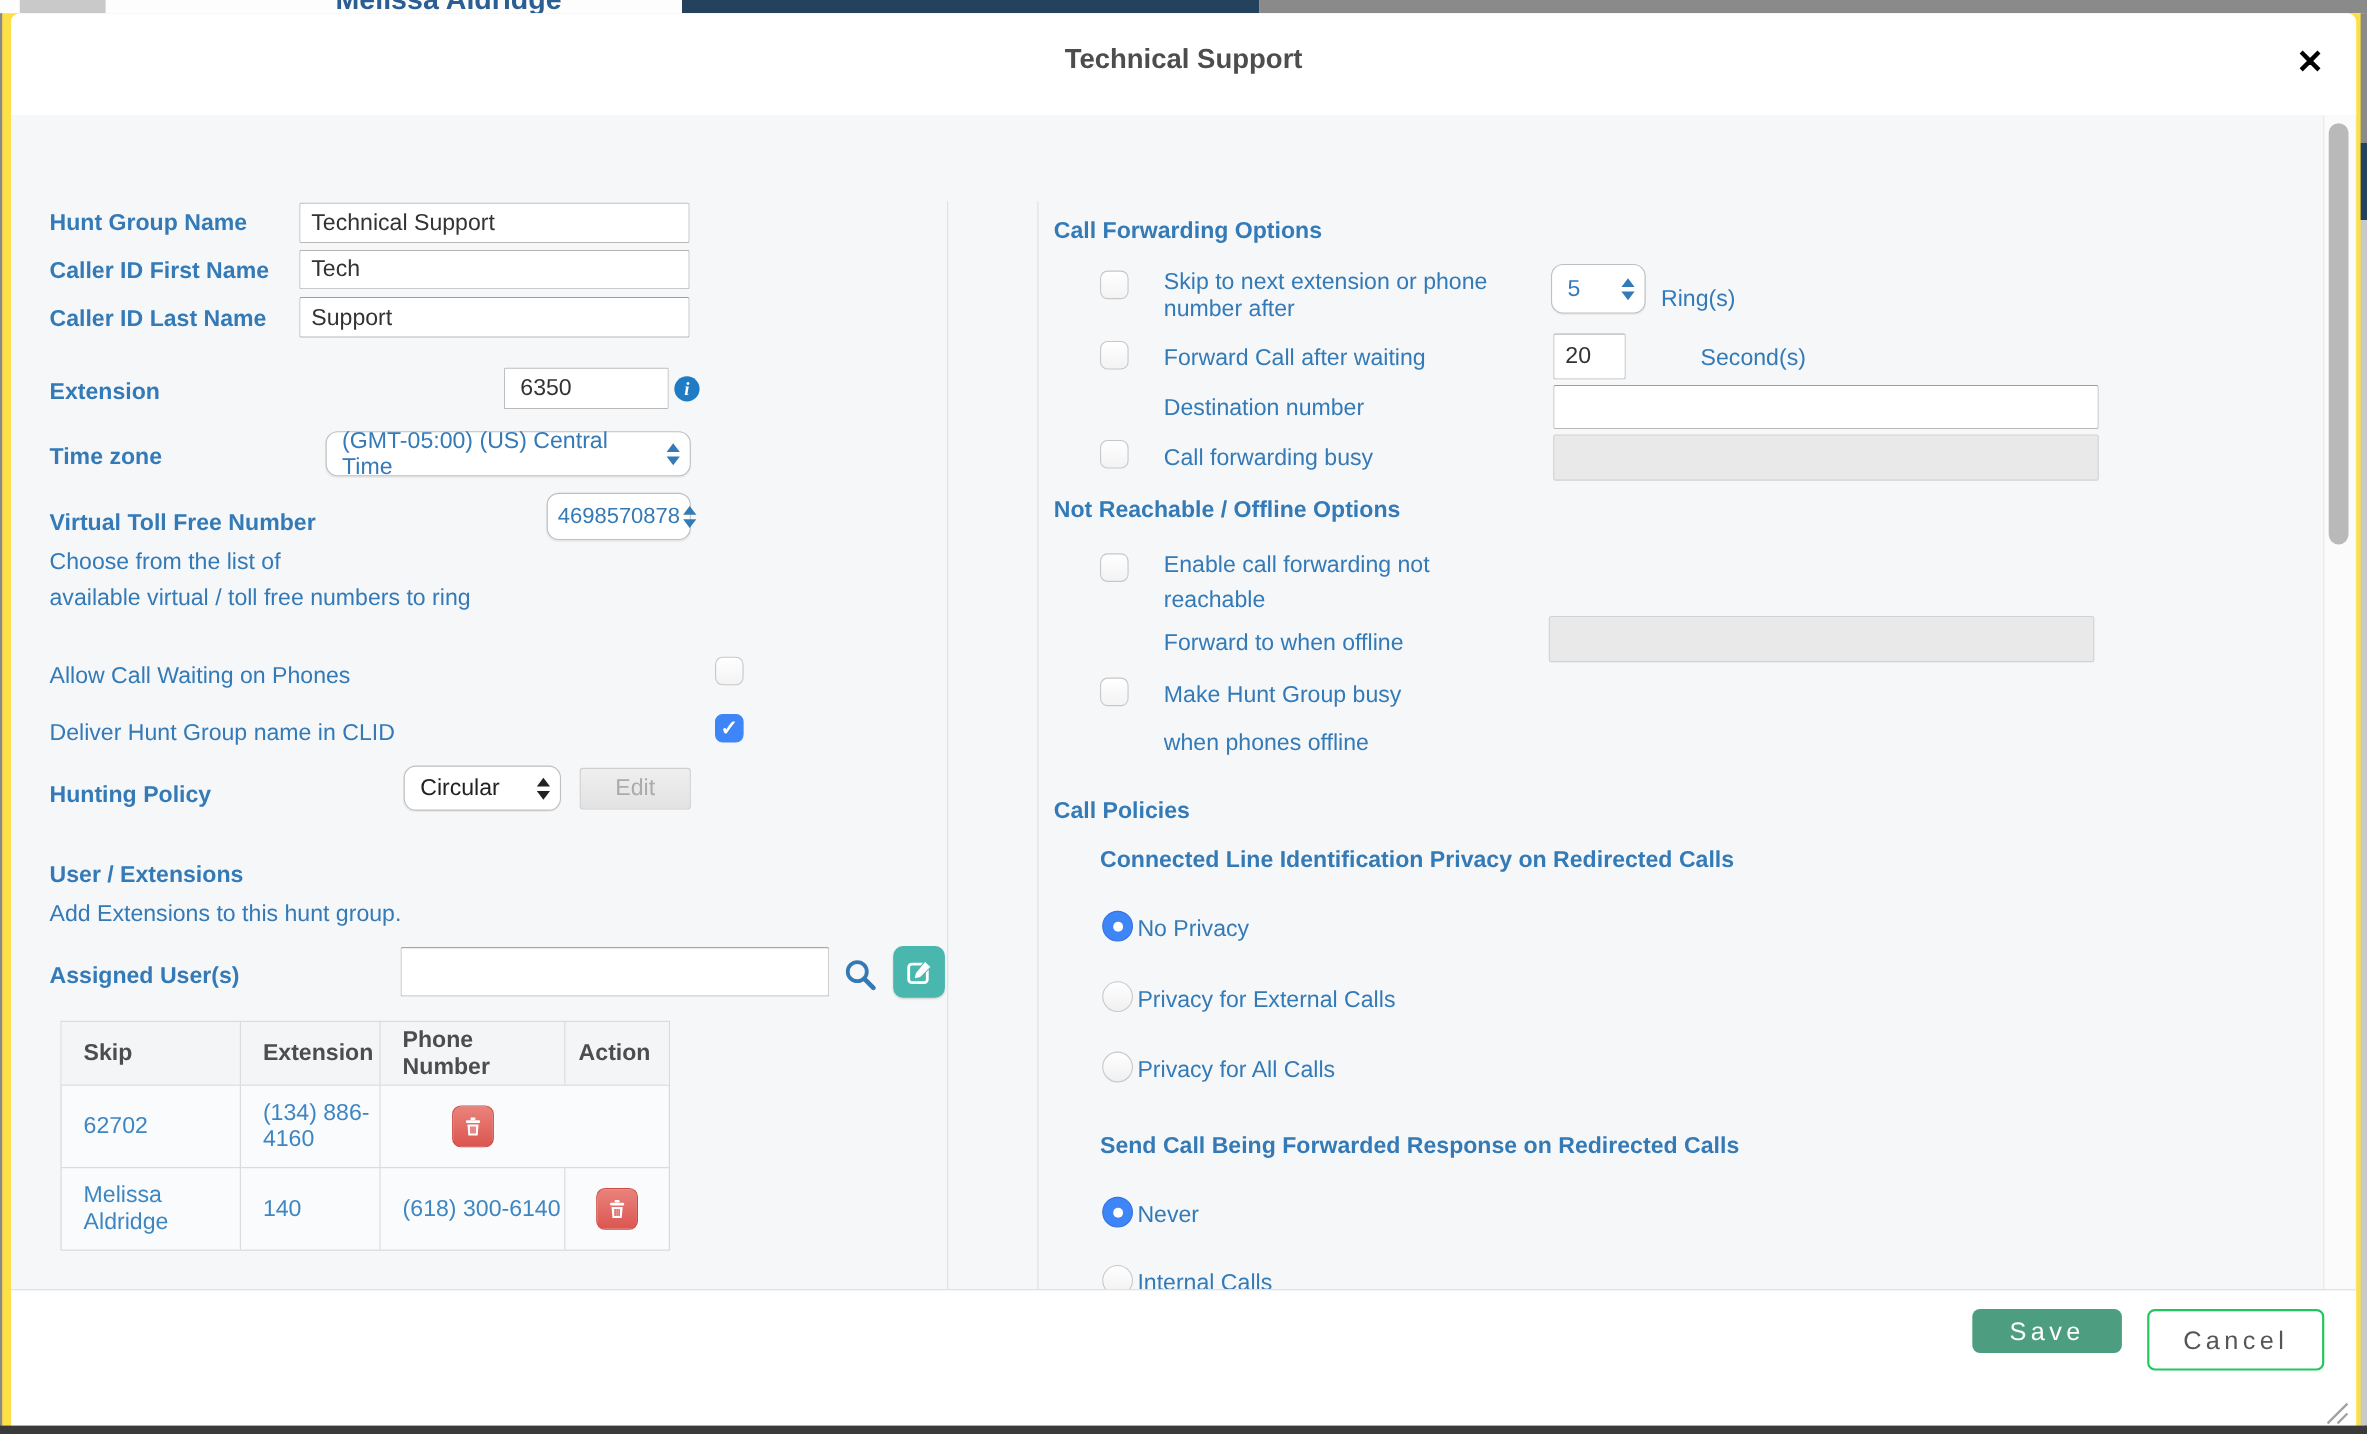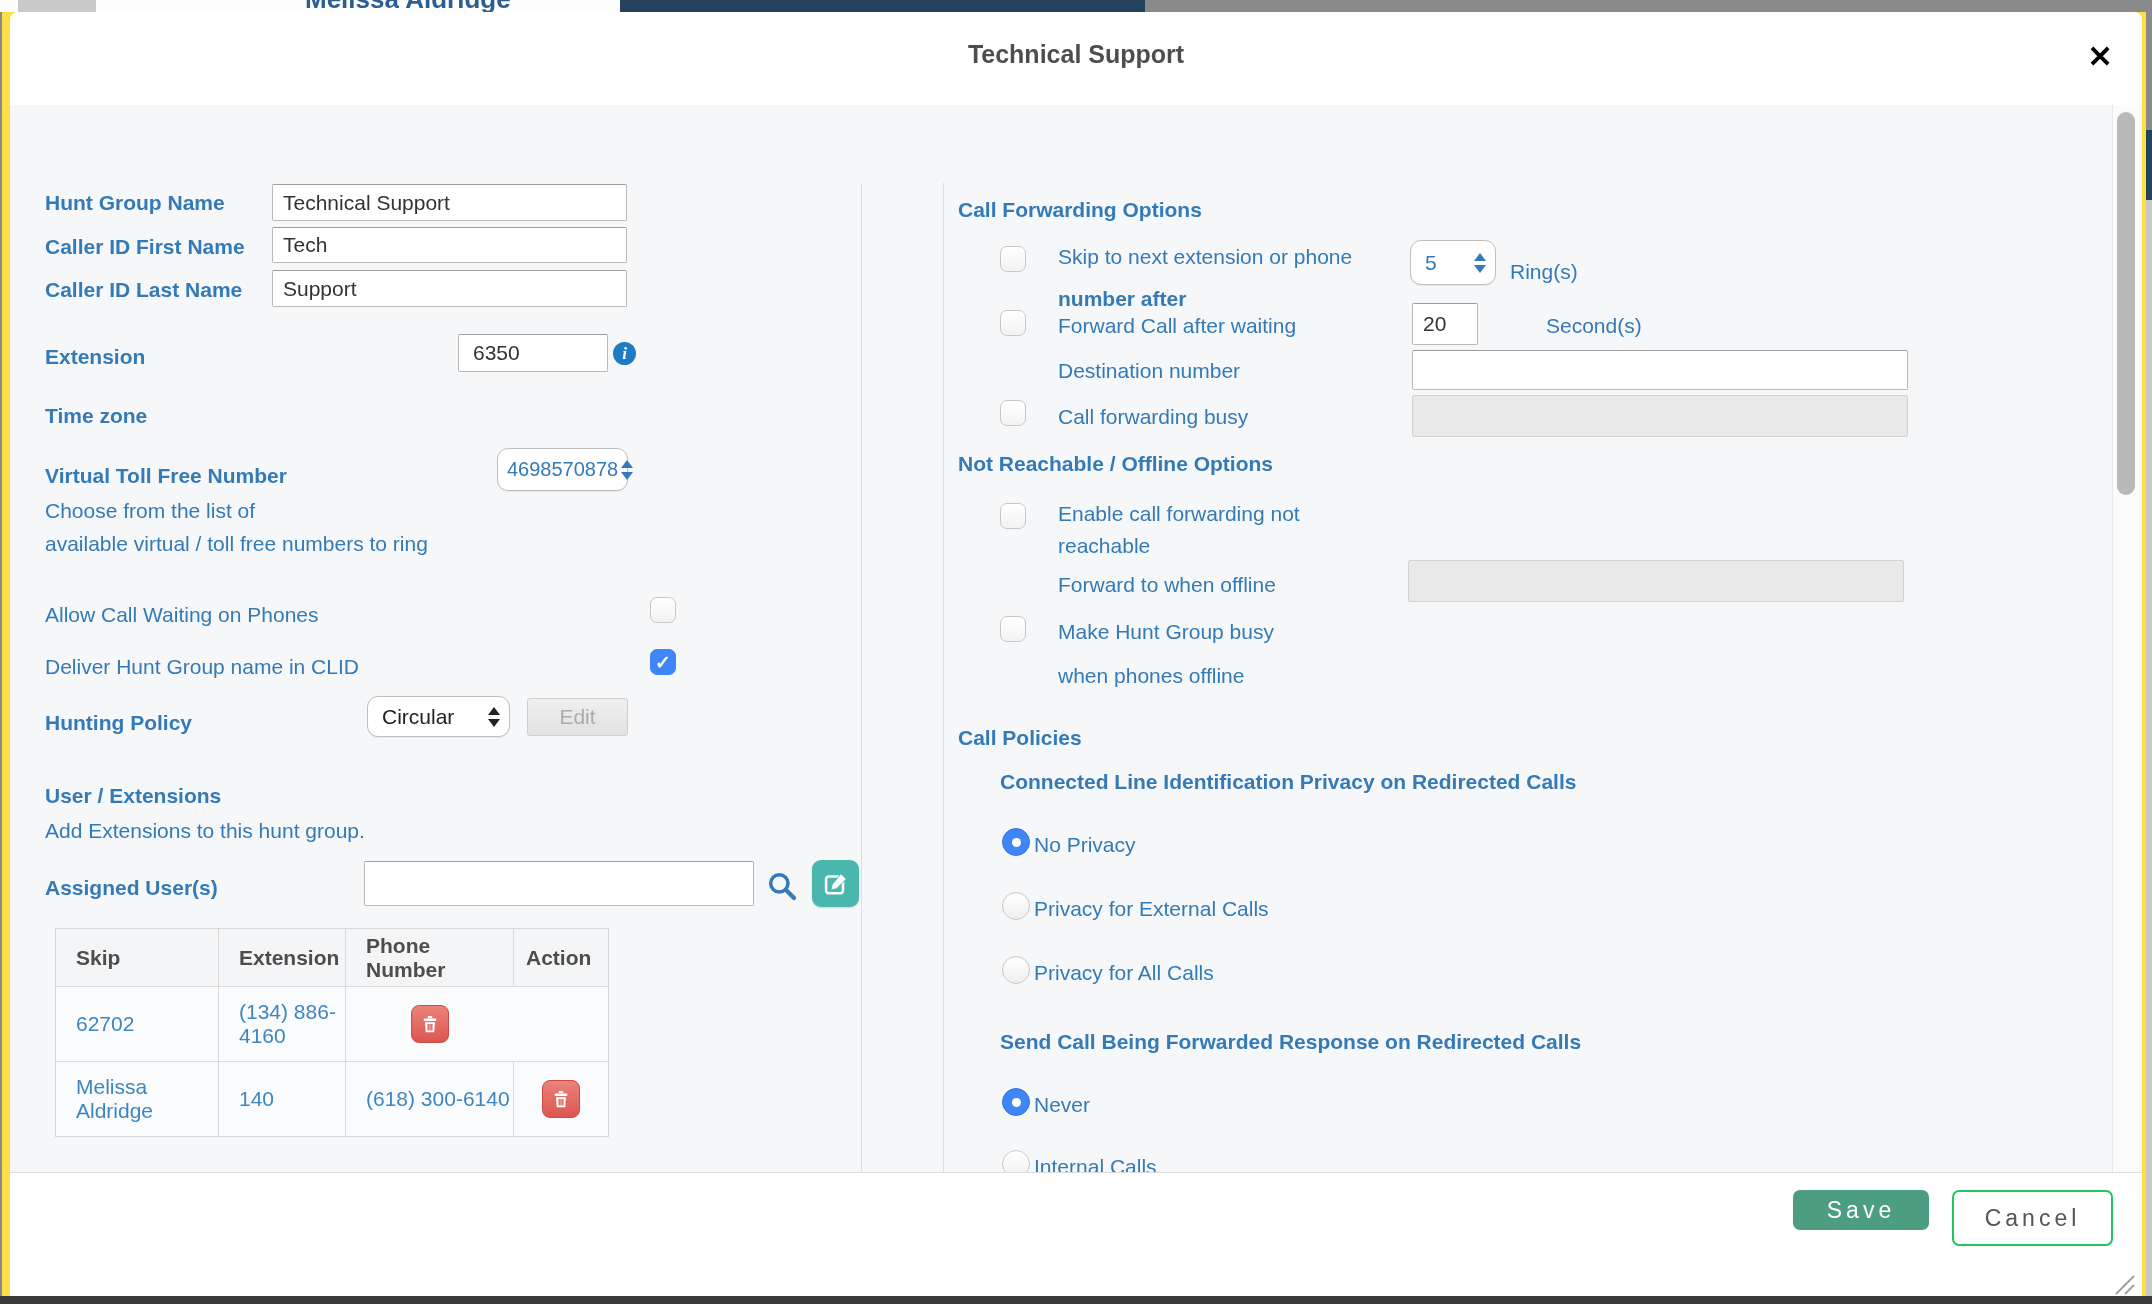--- a/index.html
+++ b/index.html
@@ -100,20 +100,27 @@
   <input class="abs inp" style="left: 272px; top: 227px; width: 355px; height: 36px;" value="Tech">
 
   <div class="abs lbl b" style="left:45px;top:276px;">Caller ID Last Name</div>
   <input class="abs inp" style="left: 272px; top: 270px; width: 355px; height: 37px;" value="Support">
 
   <div class="abs lbl b" style="left:45px;top:343px;">Extension</div>
   <input class="abs inp" style="left: 458px; top: 334px; width: 150px; height: 38px; padding-left: 14px;" value="6350">
   <div class="abs info" style="left:613px;top:342px;"></div>
 
   <div class="abs lbl b" style="left:45px;top:402px;">Time zone</div>
+  <div class="abs sel" style="left:296px;top:392px;width:332px;height:41px;">
+    <span>(GMT-05:00) (US) Central Time</span>
+    <span class="arr">
+        <i class="u"></i>
+        <i class="d"></i>
+      </span>
+  </div>
 
   <div class="abs lbl b" style="left:45px;top:462px;">Virtual Toll Free Number</div>
   <div class="abs sel" style="left:497px;top:448px;width:131px;height:43px;font-size:20px;padding:0 7px 0 9px;">
     <span>4698570878</span>
     <span class="arr" style="margin-left:3px;">
         <i class="u"></i>
         <i class="d"></i>
       </span>
   </div>
   <div class="abs lbl" style="left:45px;top:497px;">Choose from the list of</div>
@@ -190,21 +197,21 @@
           </svg>
         </div>
       </div>
     </div>
   </div>
 
   <div class="abs lbl b" style="left:958px;top:196px;">Call Forwarding Options</div>
 
   <div class="abs cbx" style="left:1000px;top:246px;"></div>
   <div class="abs lbl" style="left:1058px;top:243px;">Skip to next extension or phone</div>
-  <div class="abs lbl" style="left:1058px;top:285px;font-weight:bold;">number after</div>
+  <div class="abs lbl" style="left:1058px;top:267px;">number after</div>
   <div class="abs sel" style="left:1410px;top:240px;width:86px;height:45px;">
     <span>5</span>
     <span class="arr">
         <i class="u"></i>
         <i class="d"></i>
       </span>
   </div>
   <div class="abs lbl" style="left:1510px;top:258px;">Ring(s)</div>
 
   <div class="abs cbx" style="left:1000px;top:310px;"></div>

